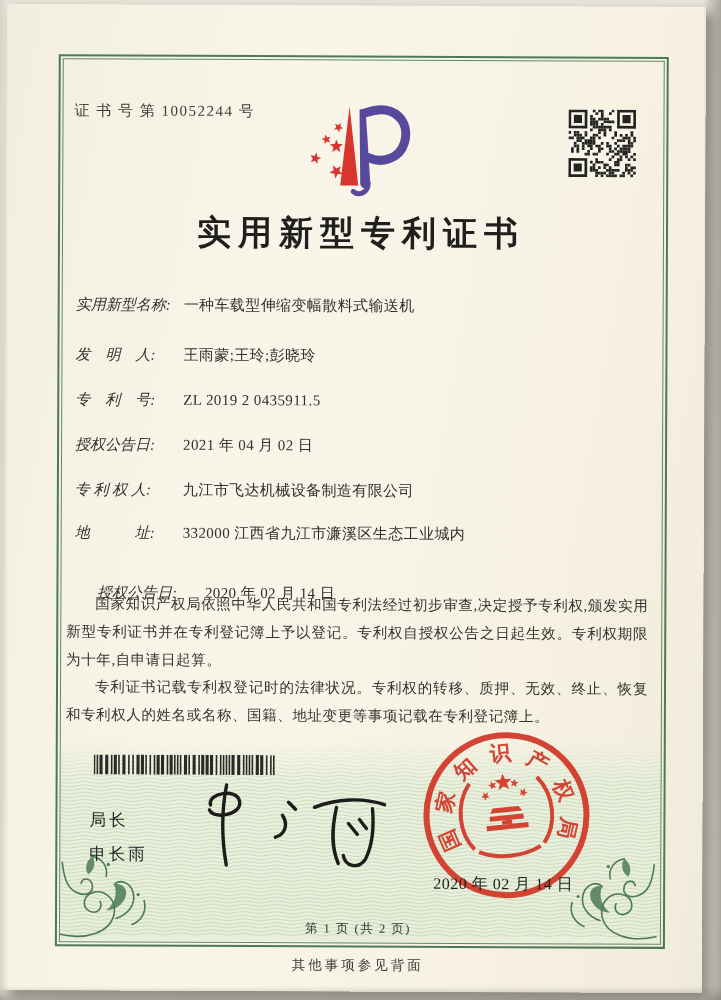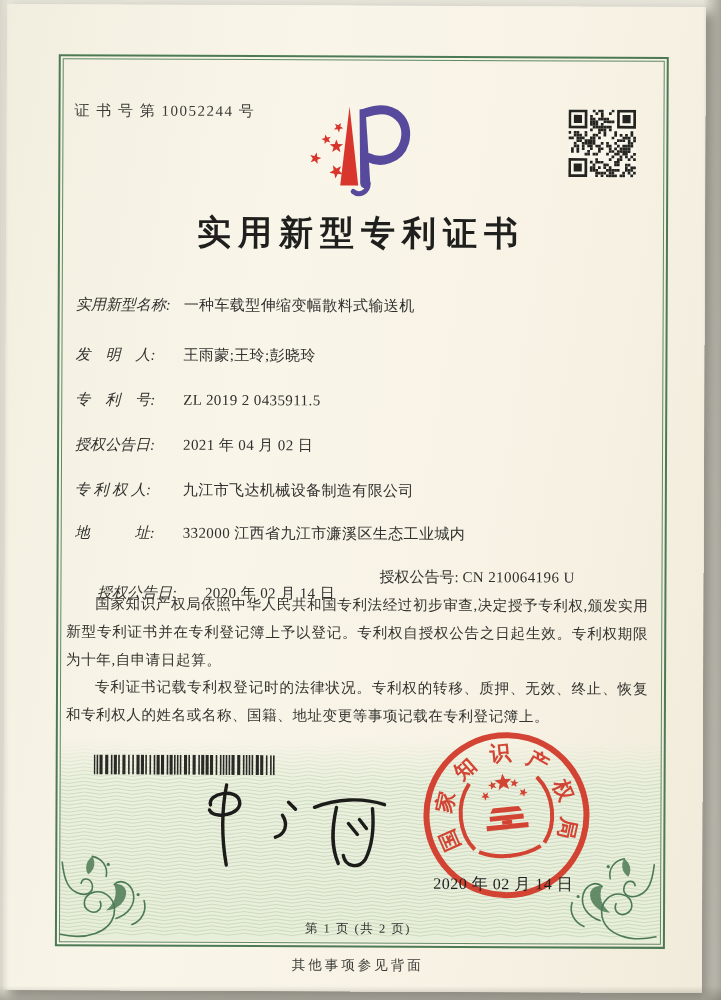--- a/index.html
+++ b/index.html
@@ -377,21 +377,20 @@
     <div class="doc-title">实用新型专利证书</div>
 
     <div class="row r0"><span class="lab">实用新型名称:</span><span class="val">一种车载型伸缩变幅散料式输送机</span></div>
     <div class="row r1"><span class="lab">发　明　人:</span><span class="val">王雨蒙;王玲;彭晓玲</span></div>
     <div class="row r2"><span class="lab">专　利　号:</span><span class="val">ZL 2019 2 0435911.5</span></div>
     <div class="row r3"><span class="lab">授权公告日:</span><span class="val">2021 年 04 月 02 日</span></div>
     <div class="row r4"><span class="lab">专 利 权 人:</span><span class="val">九江市飞达机械设备制造有限公司</span></div>
     <div class="row r5"><span class="lab">地　　　址:</span><span class="val">332000 江西省九江市濂溪区生态工业城内</span></div>
     <div class="row r6">
       <span class="lab">授权公告日:</span><span class="val">2020 年 02 月 14 日</span>
-      <span class="pair2"><span>授权公告号:</span> <span class="val">CN 210064196 U</span></span>
     </div>
 
     <div class="paras">
       <p>国家知识产权局依照中华人民共和国专利法经过初步审查,决定授予专利权,颁发实用新型专利证书并在专利登记簿上予以登记。专利权自授权公告之日起生效。专利权期限为十年,自申请日起算。</p>
       <p>专利证书记载专利权登记时的法律状况。专利权的转移、质押、无效、终止、恢复和专利权人的姓名或名称、国籍、地址变更等事项记载在专利登记簿上。</p>
     </div>
 
     <svg class="barcode" id="barcode" width="182" height="20" viewBox="0 0 182 20">
         <rect x="0.0" y="0" width="1.6" height="20" fill="#292926"></rect>
         <rect x="2.9" y="0" width="1.6" height="20" fill="#292926"></rect>
@@ -433,20 +432,24 @@
         <rect x="152.1" y="0" width="1.6" height="20" fill="#292926"></rect>
         <rect x="155.0" y="0" width="1.6" height="20" fill="#292926"></rect>
         <rect x="157.9" y="0" width="1.6" height="20" fill="#292926"></rect>
         <rect x="162.1" y="0" width="3.1" height="20" fill="#292926"></rect>
         <rect x="166.5" y="0" width="3.1" height="20" fill="#292926"></rect>
         <rect x="172.2" y="0" width="1.6" height="20" fill="#292926"></rect>
         <rect x="176.4" y="0" width="1.6" height="20" fill="#292926"></rect>
         <rect x="179.3" y="0" width="1.6" height="20" fill="#292926"></rect>
       </svg>
 
+    <div class="issuer">
+      <div>局长</div>
+      <div>申长雨</div>
+    </div>
 
     <svg class="signature" width="212" height="102" viewBox="0 0 212 102">
       <g fill="none" stroke="#1c1c1a" stroke-width="3.4" stroke-linecap="round">
         <path d="M40,10 C35,36 35,62 40,90"></path>
         <path d="M24,30 C21,18 50,13 53,26 C56,40 27,45 23,35"></path>
         <path d="M96,40 C102,49 99,59 89,62"></path>
         <path d="M102,27 l7,7"></path>
         <path d="M128,32 C150,23 176,22 198,29"></path>
         <path d="M150,32 C145,55 145,72 152,88"></path>
         <path d="M186,33 C188,55 186,70 179,84 C172,94 159,91 157,80"></path>

